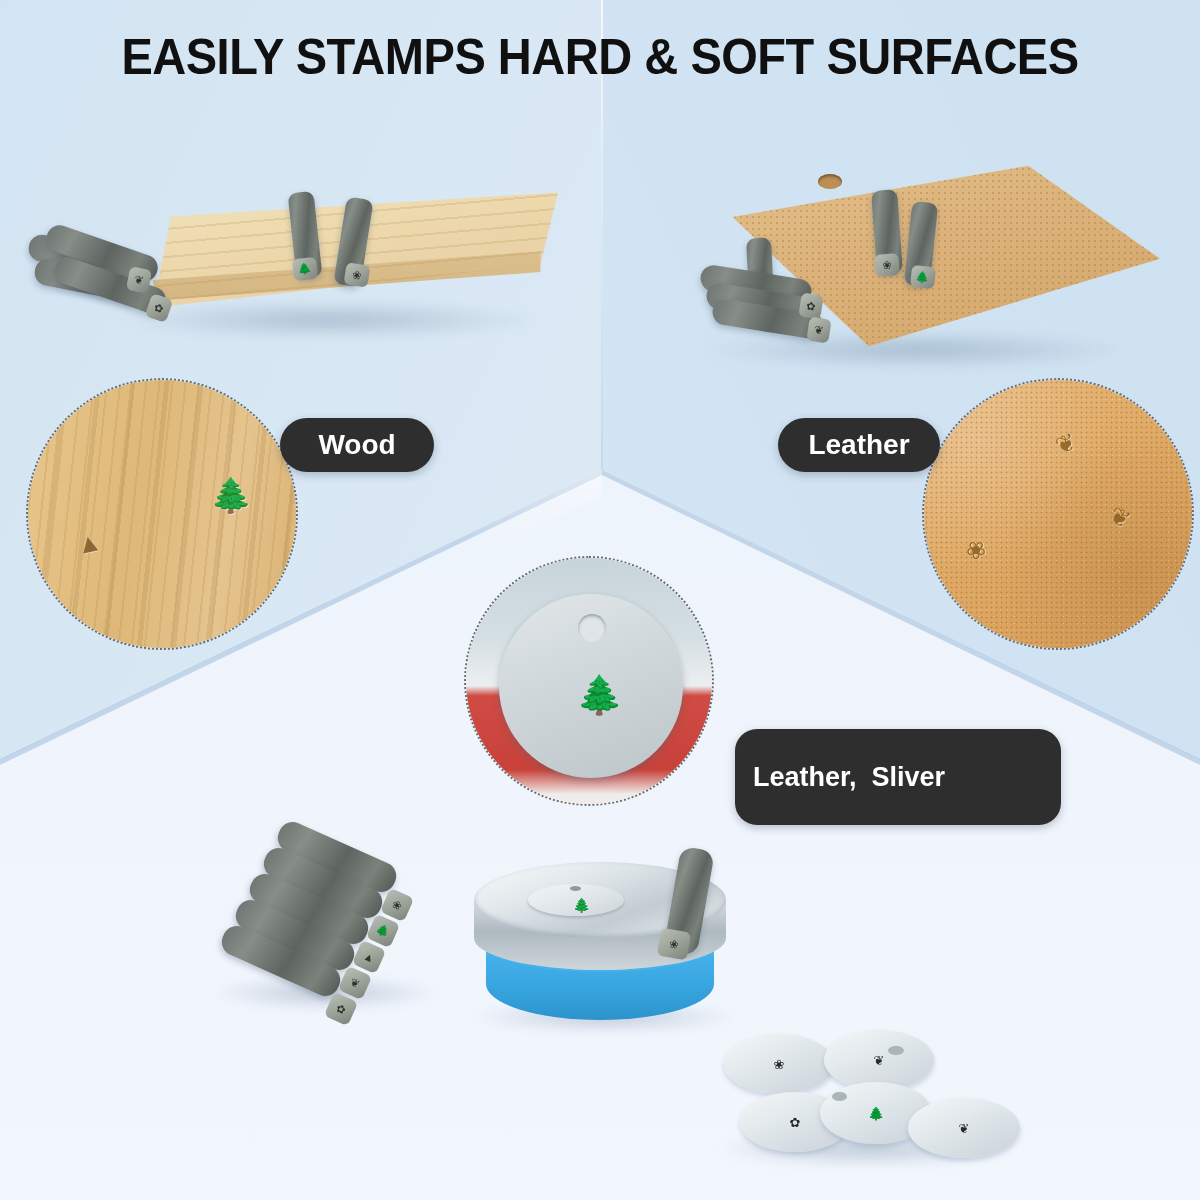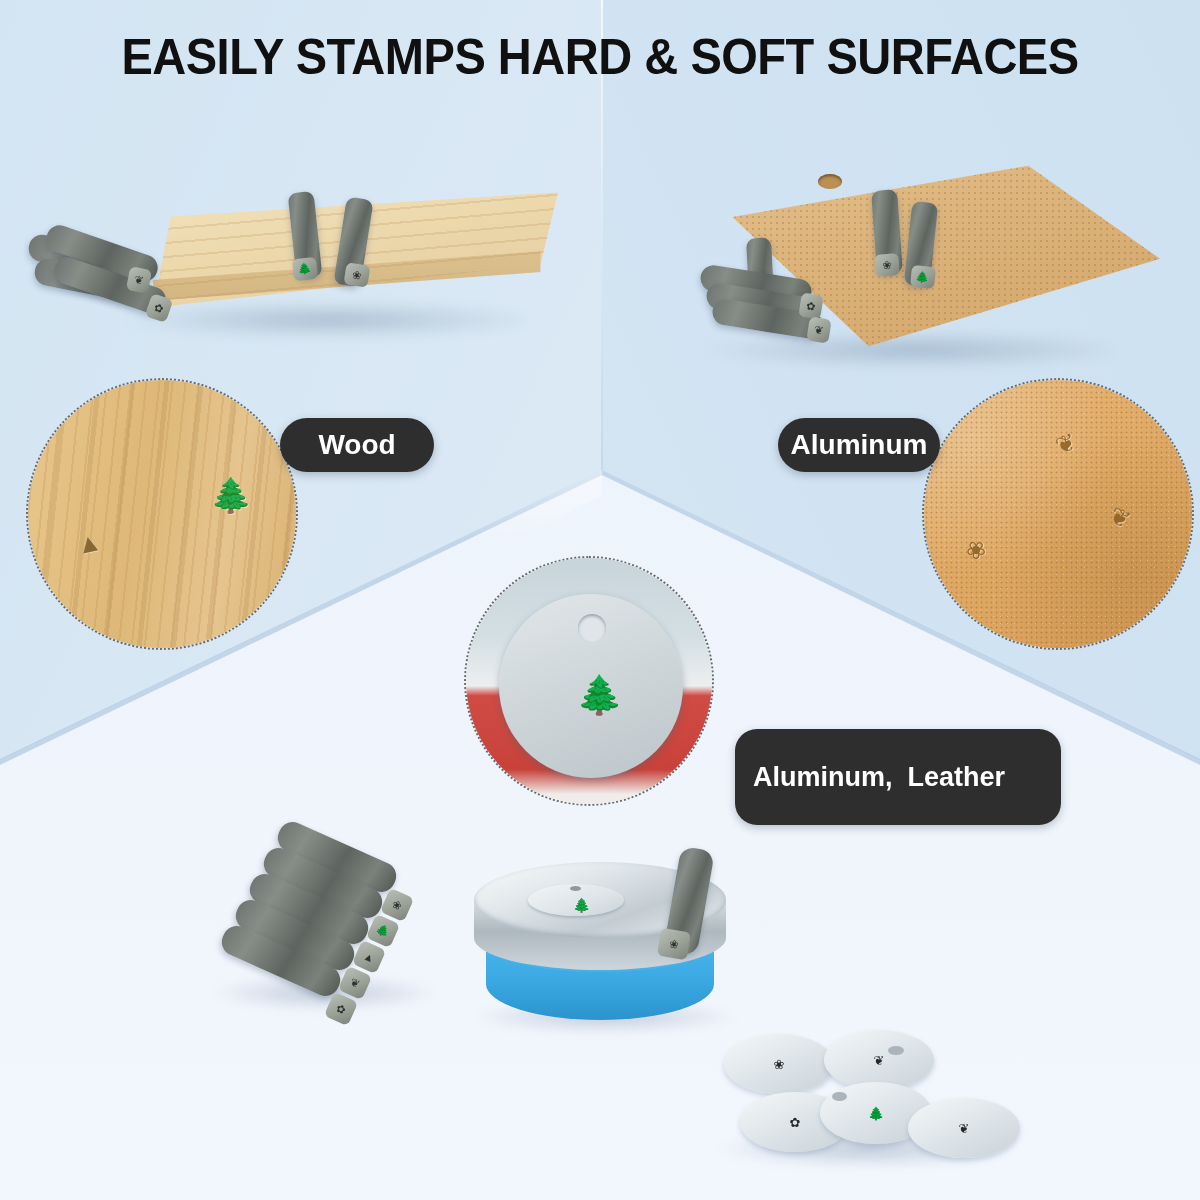--- a/index.html
+++ b/index.html
@@ -465,20 +465,20 @@
     <div style="position:absolute; left:112px; top:56px; width:28px; height:28px; border-radius:50%;
                 background:#dfe5e8; box-shadow:inset 0 2px 3px rgba(90,110,125,0.55);"></div>
     <div class="stamp-mark dark" style="left:110px; top:118px; font-size:38px;">🌲</div>
   </div>
 
   <div class="badge badge-wood">
     <span>Wood</span>
   </div>
 
   <div class="badge badge-leather">
-    <span>Aluminum</span>
+    <span>Leather</span>
   </div>
 
   <div class="badge badge-metal">
-    <span>Aluminum,  Leather</span>
+    <span>Leather,  Sliver</span>
   </div>
 
 </div>
 
 </body></html>

